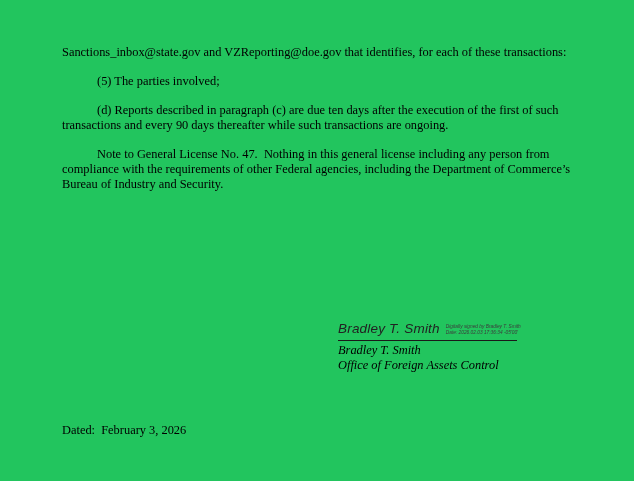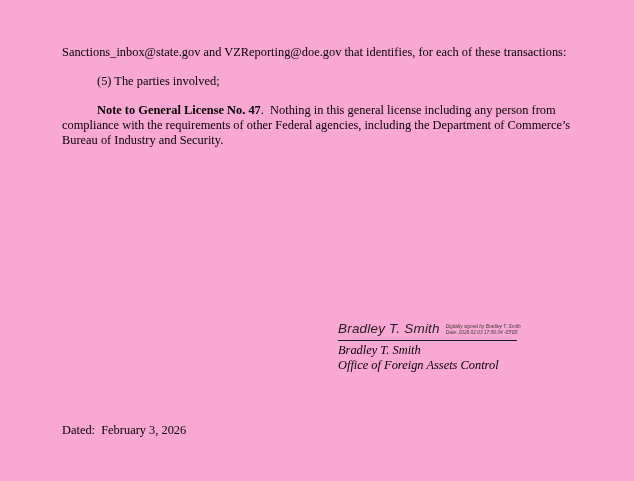--- a/index.html
+++ b/index.html
@@ -4,42 +4,42 @@
 <style>
   html, body {
     margin: 0;
     padding: 0;
     background: #ffffff;
   }
   .page {
     position: relative;
     width: 634px;
     height: 481px;
-    background: #f9a8d4;
+    background: #22c55e;
     font-family: "Liberation Serif", "DejaVu Serif", serif;
     font-size: 12.4px;
     line-height: 15px;
     color: #000000;
     overflow: hidden;
   }
   .text-col {
     position: absolute;
     left: 62px;
     top: 45px;
     width: 509px;
   }
   .para {
     margin: 0 0 14px 0;
     white-space: pre-wrap;
   }
   .indent {
     text-indent: 35px;
   }
   .bold {
-    font-weight: bold;
+    font-weight: normal;
   }
   .sig-block {
     position: absolute;
     left: 338px;
     top: 321px;
     font-style: italic;
   }
   .sig-widget {
     display: flex;
     align-items: flex-start;
@@ -86,20 +86,21 @@
 <div class="page">
 
   <div class="text-col">
 
     <p class="para">Sanctions_inbox@state.gov and VZReporting@doe.gov that identifies, for each of these transactions:</p>
 
     <p class="para indent">(5) The parties involved;</p>
 
 
 
+    <p class="para indent">(d) Reports described in paragraph (c) are due ten days after the execution of the first of such transactions and every 90 days thereafter while such transactions are ongoing.</p>
 
     <p class="para indent"><span class="bold">Note to General License No. 47</span><span>.  Nothing in this general license including any person from compliance with the requirements of other Federal agencies, including the Department of Commerce’s Bureau of Industry and Security.</span></p>
 
   </div>
 
   <div class="sig-block">
 
     <div class="sig-widget">
       <span class="sig-name">Bradley T. Smith</span>
       <span class="sig-details">

